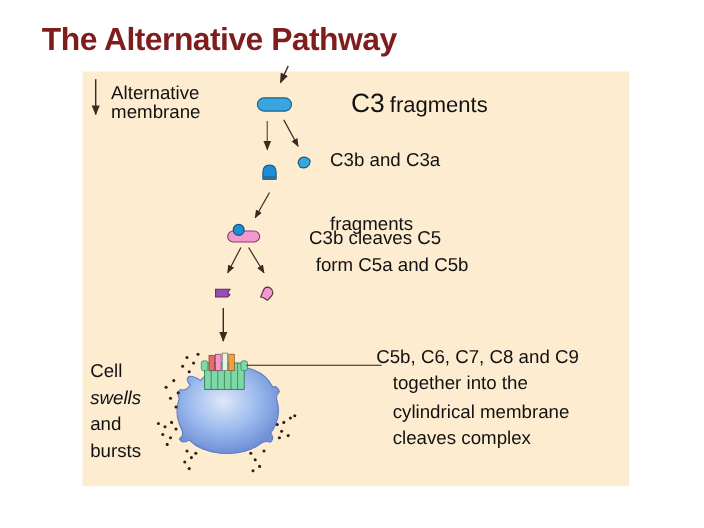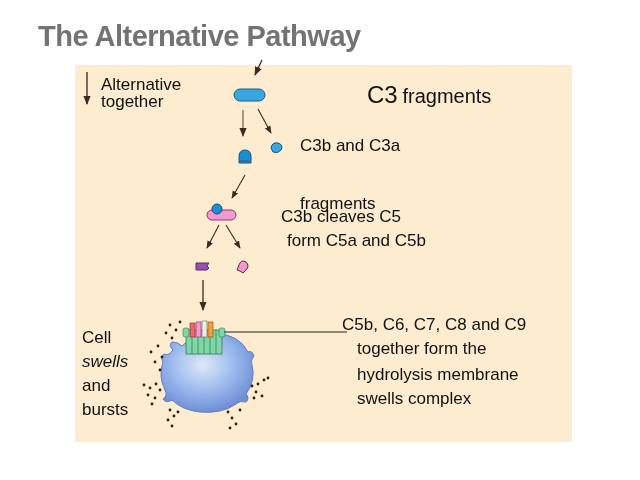--- a/index.html
+++ b/index.html
@@ -1,20 +1,20 @@
 <!DOCTYPE html>
 <html><head>
   <meta charset="utf-8">
   <style>
     html, body { margin: 0; padding: 0; background: #ffffff; }
     body { width: 640px; height: 480px; position: relative; overflow: hidden; font-family: "Liberation Sans", sans-serif; }
-    .title { position: absolute; left: 38px; top: 20px; font-size: 29px; font-weight: bold; color: #737373; letter-spacing: -0.5px; }
+    .title { position: absolute; left: 38px; top: 20px; font-size: 29px; font-weight: bold; color: #7f1d1d; letter-spacing: -0.5px; }
     .panel { position: absolute; left: 75px; top: 65px; width: 497px; height: 377px; background: #fdeccf; }
     .lbl { position: absolute; color: #111; font-size: 17px; line-height: 23px; white-space: nowrap; }
-    .lbl-big { font-size: 22px; margin-left: 48px; }
+    .lbl-big { font-size: 22px; }
     svg.diagram { position: absolute; left: 0; top: 0; }
   </style>
 </head>
 <body>
 
 <div class="title">The Alternative Pathway</div>
 
 <div class="panel"></div>
 
 <svg class="diagram" width="640" height="480" viewBox="0 0 640 480">
@@ -110,34 +110,34 @@
       <circle cx="258" cy="384" r="1.4"></circle>
       <circle cx="264" cy="380" r="1.4"></circle>
       <circle cx="268" cy="378" r="1.4"></circle>
       <circle cx="256" cy="392" r="1.4"></circle>
       <circle cx="262" cy="396" r="1.4"></circle>
       <circle cx="254" cy="398" r="1.4"></circle>
   </g>
 </svg>
 
 <div class="lbl" style="left:101px; top:73px;">Alternative</div>
-<div class="lbl" style="left:101px; top:90px;">together</div>
+<div class="lbl" style="left:101px; top:90px;">membrane</div>
 
 <div class="lbl" style="left:319px; top:83px;">
   <span class="lbl-big" style="font-size:24px;">C3</span>
   <span style="font-size:20px;">fragments</span>
 </div>
 
 <div class="lbl" style="left:300px; top:134px;">C3b and C3a</div>
 <div class="lbl" style="left:300px; top:164px;margin-top:28px;">fragments</div>
 
 <div class="lbl" style="left:281px; top:205px;">C3b cleaves C5</div>
 <div class="lbl" style="left:287px; top:229px;">form C5a and C5b</div>
 
 <div class="lbl" style="left:342px; top:313px;">C5b, C6, C7, C8 and C9</div>
-<div class="lbl" style="left:357px; top:337px;">together form the</div>
-<div class="lbl" style="left:357px; top:363px;">hydrolysis membrane</div>
-<div class="lbl" style="left:357px; top:387px;">swells complex</div>
+<div class="lbl" style="left:357px; top:337px;">together into the</div>
+<div class="lbl" style="left:357px; top:363px;">cylindrical membrane</div>
+<div class="lbl" style="left:357px; top:387px;">cleaves complex</div>
 
 <div class="lbl" style="left:82px; top:326px;">Cell</div>
 <div class="lbl" style="left:82px; top:350px;font-style:italic;">swells</div>
 <div class="lbl" style="left:82px; top:374px;">and</div>
 <div class="lbl" style="left:82px; top:398px;">bursts</div>
 
 </body></html>

